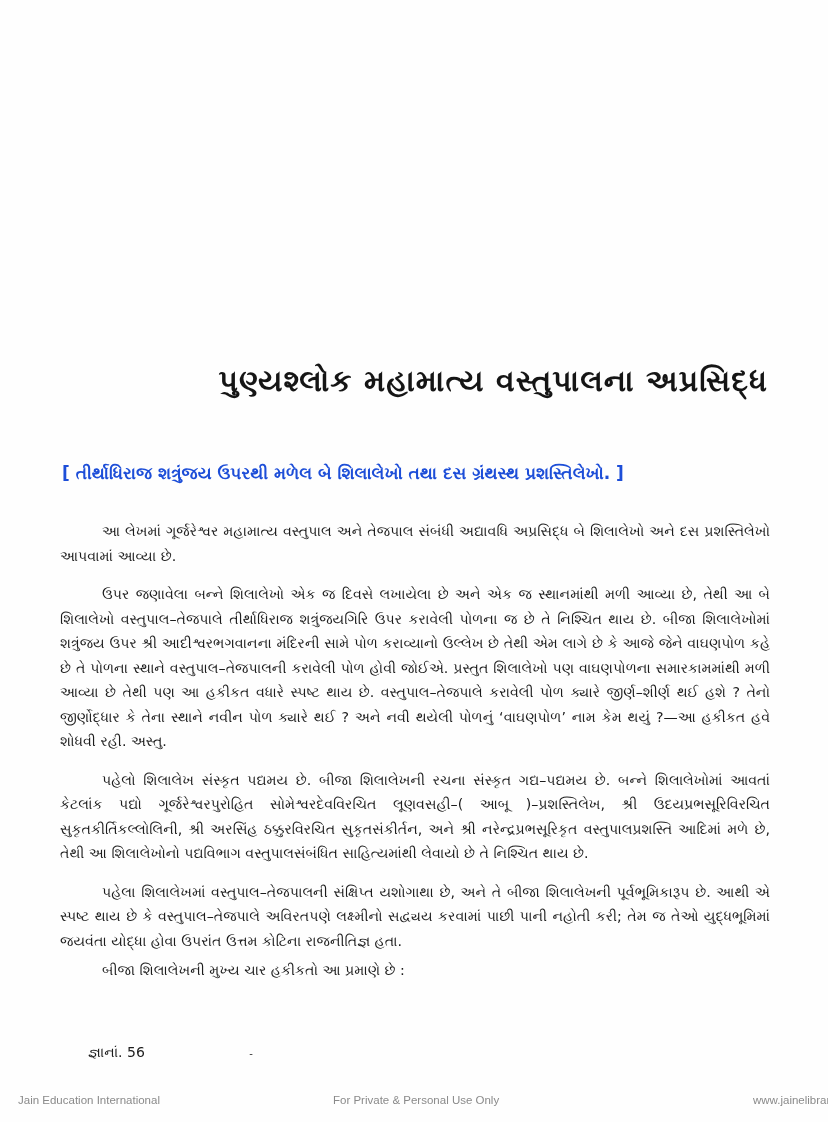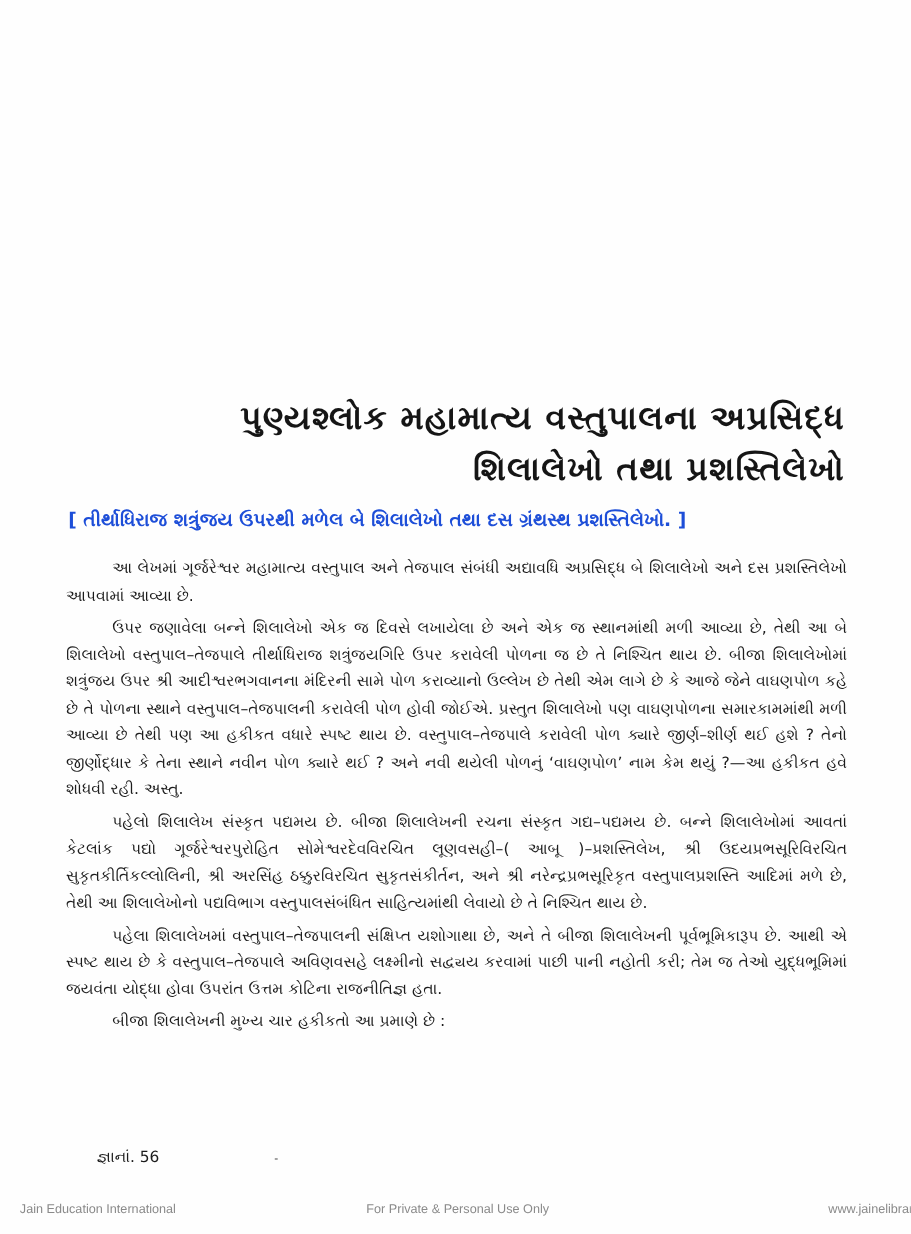--- a/index.html
+++ b/index.html
@@ -52,21 +52,21 @@
       position: absolute;
       left: 60px;
       top: 505px;
       width: 710px;
       font-size: 14.2px;
       line-height: 24.5px;
       color: #1c1c1c;
       text-align: justify;
     }
     .para {
-      margin: 0 0 5px 0;
+      margin: 14px 0 5px 0;
       text-indent: 42px;
     }
     .para.last-intro {
       margin-top: 4px;
     }
     .page-ref {
       position: absolute;
       left: 88px;
       top: 1044px;
       font-size: 14px;
@@ -98,30 +98,29 @@
     .footer .center { left: 333px; }
     .footer .right { right: 18px; margin-left: 36px; }
   </style>
 </head>
 <body>
 
 <div class="page">
 
   <div class="title-block">
     <div class="title-line">પુણ્યશ્લોક મહામાત્ય વસ્તુપાલના અપ્રસિદ્ધ</div>
-    <div class="title-line">શિલાલેખો તથા પ્રશસ્તિલેખો</div>
   </div>
 
   <div class="subtitle">[ તીર્થાધિરાજ શત્રુંજય ઉપરથી મળેલ બે શિલાલેખો તથા દસ ગ્રંથસ્થ પ્રશસ્તિલેખો. ]</div>
 
   <div class="body-text">
     <p class="para">આ લેખમાં ગૂર્જરેશ્વર મહામાત્ય વસ્તુપાલ અને તેજપાલ સંબંધી અદ્યાવધિ અપ્રસિદ્ધ બે શિલાલેખો અને દસ પ્રશસ્તિલેખો આપવામાં આવ્યા છે.</p>
     <p class="para">ઉપર જણાવેલા બન્ને શિલાલેખો એક જ દિવસે લખાયેલા છે અને એક જ સ્થાનમાંથી મળી આવ્યા છે, તેથી આ બે શિલાલેખો વસ્તુપાલ–તેજપાલે તીર્થાધિરાજ શત્રુંજયગિરિ ઉપર કરાવેલી પોળના જ છે તે નિશ્ચિત થાય છે. બીજા શિલાલેખોમાં શત્રુંજય ઉપર શ્રી આદીશ્વરભગવાનના મંદિરની સામે પોળ કરાવ્યાનો ઉલ્લેખ છે તેથી એમ લાગે છે કે આજે જેને વાઘણપોળ કહે છે તે પોળના સ્થાને વસ્તુપાલ–તેજપાલની કરાવેલી પોળ હોવી જોઈએ. પ્રસ્તુત શિલાલેખો પણ વાઘણપોળના સમારકામમાંથી મળી આવ્યા છે તેથી પણ આ હકીકત વધારે સ્પષ્ટ થાય છે. વસ્તુપાલ–તેજપાલે કરાવેલી પોળ ક્યારે જીર્ણ–શીર્ણ થઈ હશે ? તેનો જીર્ણોદ્ધાર કે તેના સ્થાને નવીન પોળ ક્યારે થઈ ? અને નવી થયેલી પોળનું ‘વાઘણપોળ’ નામ કેમ થયું ?—આ હકીકત હવે શોધવી રહી. અસ્તુ.</p>
     <p class="para">પહેલો શિલાલેખ સંસ્કૃત પદ્યમય છે. બીજા શિલાલેખની રચના સંસ્કૃત ગદ્ય–પદ્યમય છે. બન્ને શિલાલેખોમાં આવતાં કેટલાંક પદ્યો ગૂર્જરેશ્વરપુરોહિત સોમેશ્વરદેવવિરચિત લૂણવસહી–( આબૂ )–પ્રશસ્તિલેખ, શ્રી ઉદયપ્રભસૂરિવિરચિત સુકૃતકીર્તિકલ્લોલિની, શ્રી અરસિંહ ઠક્કુરવિરચિત સુકૃતસંકીર્તન, અને શ્રી નરેન્દ્રપ્રભસૂરિકૃત વસ્તુપાલપ્રશસ્તિ આદિમાં મળે છે, તેથી આ શિલાલેખોનો પદ્યવિભાગ વસ્તુપાલસંબંધિત સાહિત્યમાંથી લેવાયો છે તે નિશ્ચિત થાય છે.</p>
-    <p class="para">પહેલા શિલાલેખમાં વસ્તુપાલ–તેજપાલની સંક્ષિપ્ત યશોગાથા છે, અને તે બીજા શિલાલેખની પૂર્વભૂમિકારૂપ છે. આથી એ સ્પષ્ટ થાય છે કે વસ્તુપાલ–તેજપાલે અવિણવસહે લક્ષ્મીનો સદ્વ્યય કરવામાં પાછી પાની નહોતી કરી; તેમ જ તેઓ યુદ્ધભૂમિમાં જયવંતા યોદ્ધા હોવા ઉપરાંત ઉત્તમ કોટિના રાજનીતિજ્ઞ હતા.</p>
+    <p class="para">પહેલા શિલાલેખમાં વસ્તુપાલ–તેજપાલની સંક્ષિપ્ત યશોગાથા છે, અને તે બીજા શિલાલેખની પૂર્વભૂમિકારૂપ છે. આથી એ સ્પષ્ટ થાય છે કે વસ્તુપાલ–તેજપાલે અવિરતપણે લક્ષ્મીનો સદ્વ્યય કરવામાં પાછી પાની નહોતી કરી; તેમ જ તેઓ યુદ્ધભૂમિમાં જયવંતા યોદ્ધા હોવા ઉપરાંત ઉત્તમ કોટિના રાજનીતિજ્ઞ હતા.</p>
     <p class="para last-intro">બીજા શિલાલેખની મુખ્ય ચાર હકીકતો આ પ્રમાણે છે :</p>
   </div>
 
   <div class="page-ref">
     <span>જ્ઞાનાં. 56</span>
     <span class="mark">-</span>
   </div>
 
   <div class="footer">
     <span class="left">Jain Education International</span>

